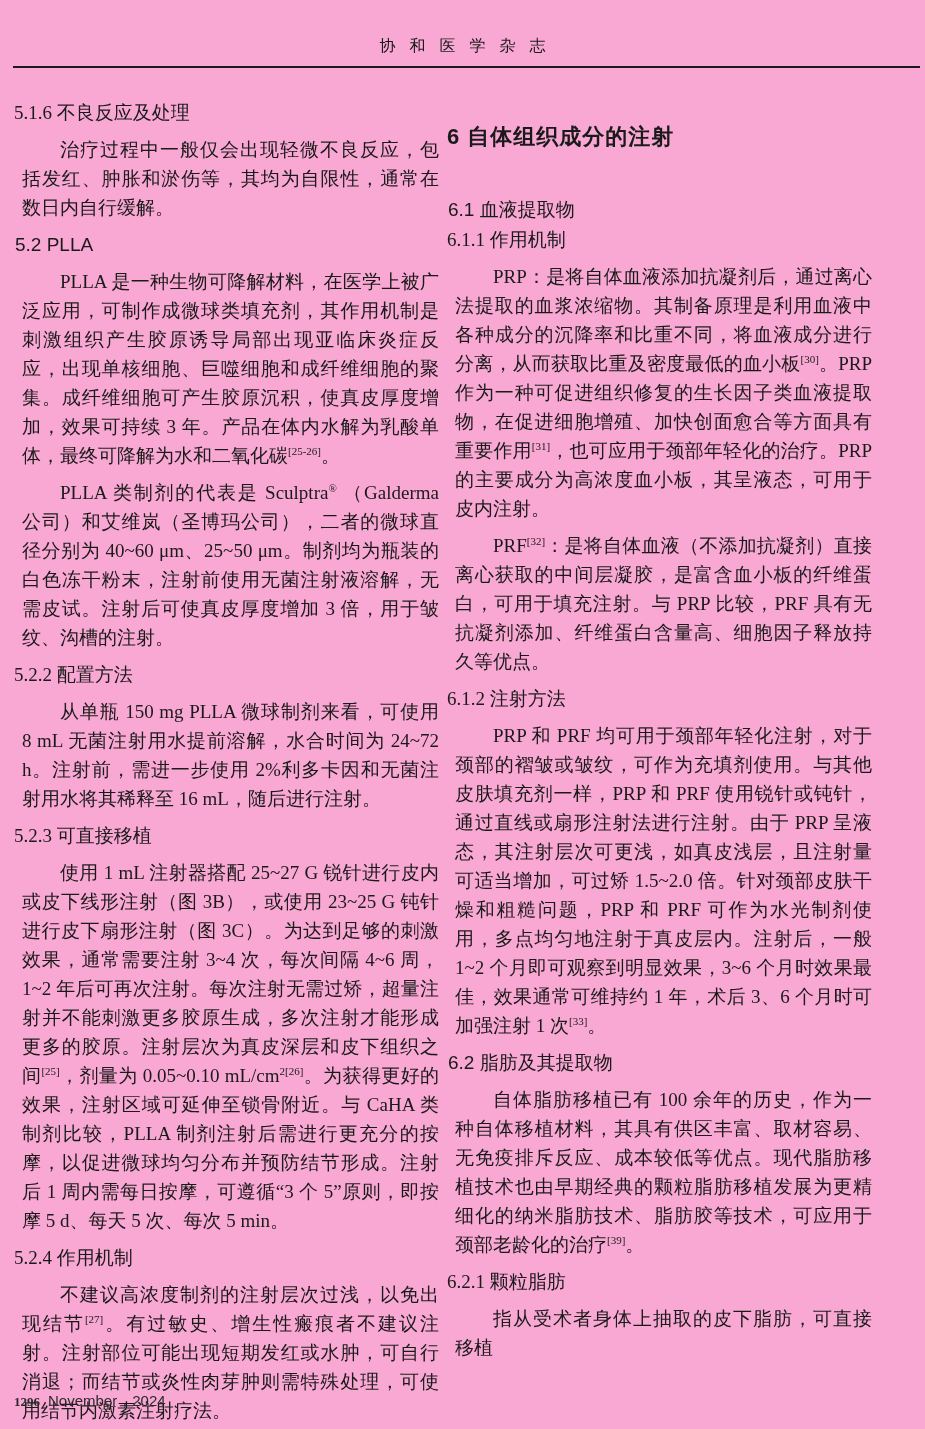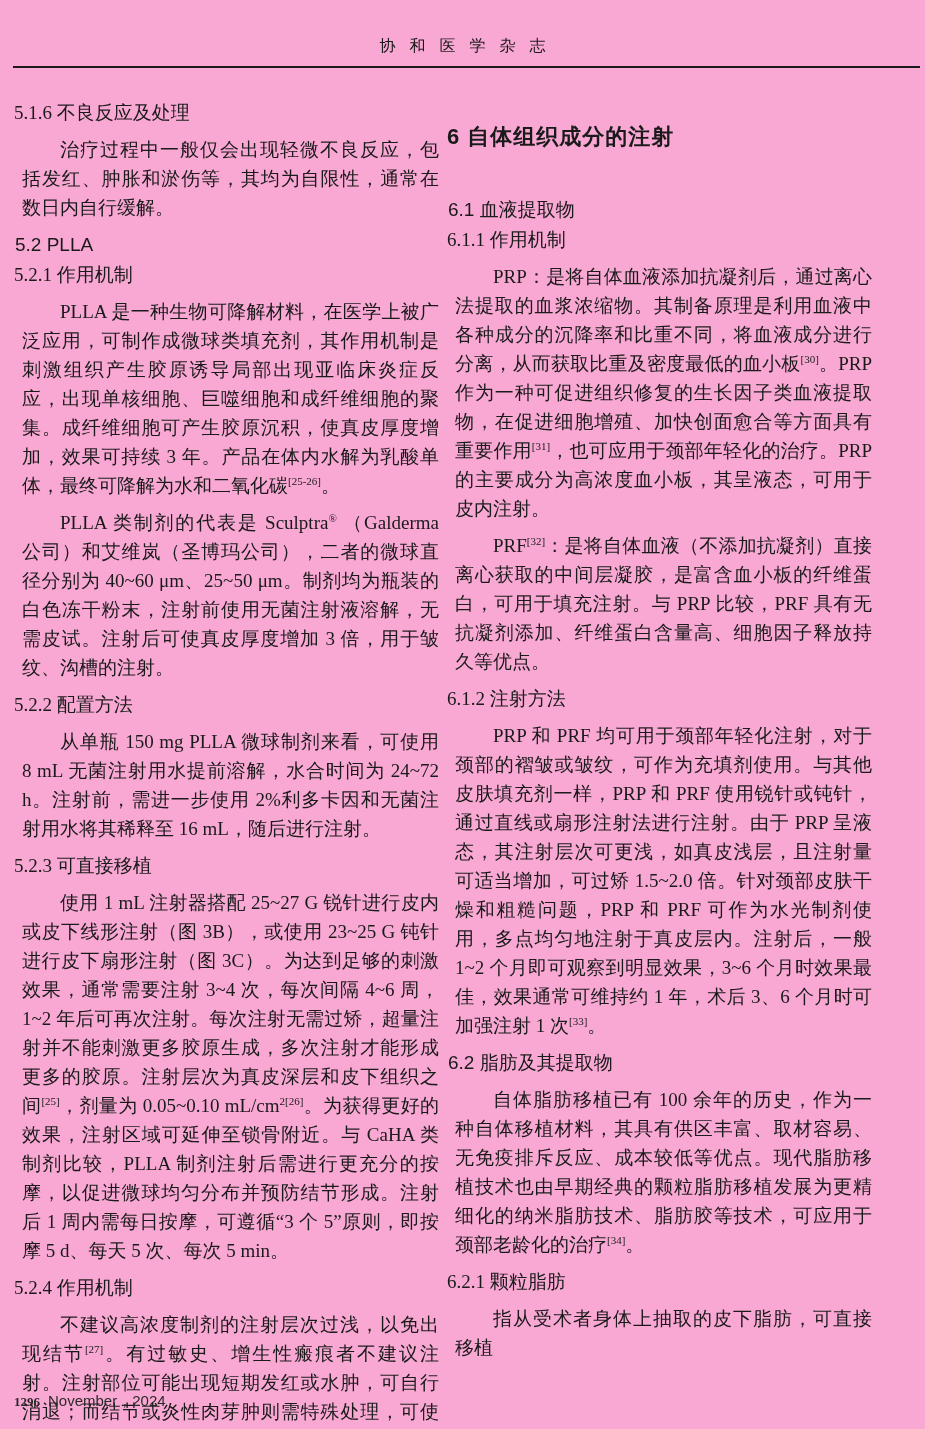--- a/index.html
+++ b/index.html
@@ -74,41 +74,40 @@
 
   <div class="journal-header">协和医学杂志</div>
   <div class="header-rule"></div>
 
   <div class="columns">
 
     <div class="col">
       <h3 class="sec3">5.1.6  不良反应及处理</h3>
       <p class="para">治疗过程中一般仅会出现轻微不良反应，包括发红、肿胀和淤伤等，其均为自限性，通常在数日内自行缓解。</p>
       <h2 class="sec2">5.2  PLLA</h2>
-      <h3 class="sec3">5.2.1  作用机制</h3>
       <p class="para">PLLA 是一种生物可降解材料，在医学上被广泛应用，可制作成微球类填充剂，其作用机制是刺激组织产生胶原诱导局部出现亚临床炎症反应，出现单核细胞、巨噬细胞和成纤维细胞的聚集。成纤维细胞可产生胶原沉积，使真皮厚度增加，效果可持续 3 年。产品在体内水解为乳酸单体，最终可降解为水和二氧化碳<sup>[25-26]</sup>。</p>
       <p class="para">PLLA 类制剂的代表是 Sculptra<sup>®</sup> （Galderma 公司）和艾维岚（圣博玛公司），二者的微球直径分别为 40~60 μm、25~50 μm。制剂均为瓶装的白色冻干粉末，注射前使用无菌注射液溶解，无需皮试。注射后可使真皮厚度增加 3 倍，用于皱纹、沟槽的注射。</p>
       <h3 class="sec3">5.2.2  配置方法</h3>
       <p class="para">从单瓶 150 mg PLLA 微球制剂来看，可使用 8 mL 无菌注射用水提前溶解，水合时间为 24~72 h。注射前，需进一步使用 2%利多卡因和无菌注射用水将其稀释至 16 mL，随后进行注射。</p>
       <h3 class="sec3">5.2.3  可直接移植</h3>
       <p class="para">使用 1 mL 注射器搭配 25~27 G 锐针进行皮内或皮下线形注射（图 3B），或使用 23~25 G 钝针进行皮下扇形注射（图 3C）。为达到足够的刺激效果，通常需要注射 3~4 次，每次间隔 4~6 周，1~2 年后可再次注射。每次注射无需过矫，超量注射并不能刺激更多胶原生成，多次注射才能形成更多的胶原。注射层次为真皮深层和皮下组织之间<sup>[25]</sup>，剂量为 0.05~0.10 mL/cm<sup>2[26]</sup>。为获得更好的效果，注射区域可延伸至锁骨附近。与 CaHA 类制剂比较，PLLA 制剂注射后需进行更充分的按摩，以促进微球均匀分布并预防结节形成。注射后 1 周内需每日按摩，可遵循“3 个 5”原则，即按摩 5 d、每天 5 次、每次 5 min。</p>
       <h3 class="sec3">5.2.4  作用机制</h3>
       <p class="para">不建议高浓度制剂的注射层次过浅，以免出现结节<sup>[27]</sup>。有过敏史、增生性瘢痕者不建议注射。注射部位可能出现短期发红或水肿，可自行消退；而结节或炎性肉芽肿则需特殊处理，可使用结节内激素注射疗法。</p>
     </div>
 
     <div class="col">
       <h1 class="sec1">6  自体组织成分的注射</h1>
       <h2 class="sec2">6.1  血液提取物</h2>
       <h3 class="sec3">6.1.1  作用机制</h3>
       <p class="para">PRP：是将自体血液添加抗凝剂后，通过离心法提取的血浆浓缩物。其制备原理是利用血液中各种成分的沉降率和比重不同，将血液成分进行分离，从而获取比重及密度最低的血小板<sup>[30]</sup>。PRP 作为一种可促进组织修复的生长因子类血液提取物，在促进细胞增殖、加快创面愈合等方面具有重要作用<sup>[31]</sup>，也可应用于颈部年轻化的治疗。PRP 的主要成分为高浓度血小板，其呈液态，可用于皮内注射。</p>
       <p class="para">PRF<sup>[32]</sup>：是将自体血液（不添加抗凝剂）直接离心获取的中间层凝胶，是富含血小板的纤维蛋白，可用于填充注射。与 PRP 比较，PRF 具有无抗凝剂添加、纤维蛋白含量高、细胞因子释放持久等优点。</p>
       <h3 class="sec3">6.1.2  注射方法</h3>
       <p class="para">PRP 和 PRF 均可用于颈部年轻化注射，对于颈部的褶皱或皱纹，可作为充填剂使用。与其他皮肤填充剂一样，PRP 和 PRF 使用锐针或钝针，通过直线或扇形注射法进行注射。由于 PRP 呈液态，其注射层次可更浅，如真皮浅层，且注射量可适当增加，可过矫 1.5~2.0 倍。针对颈部皮肤干燥和粗糙问题，PRP 和 PRF 可作为水光制剂使用，多点均匀地注射于真皮层内。注射后，一般 1~2 个月即可观察到明显效果，3~6 个月时效果最佳，效果通常可维持约 1 年，术后 3、6 个月时可加强注射 1 次<sup>[33]</sup>。</p>
       <h2 class="sec2">6.2  脂肪及其提取物</h2>
-      <p class="para">自体脂肪移植已有 100 余年的历史，作为一种自体移植材料，其具有供区丰富、取材容易、无免疫排斥反应、成本较低等优点。现代脂肪移植技术也由早期经典的颗粒脂肪移植发展为更精细化的纳米脂肪技术、脂肪胶等技术，可应用于颈部老龄化的治疗<sup>[34]</sup>。</p>
+      <p class="para">自体脂肪移植已有 100 余年的历史，作为一种自体移植材料，其具有供区丰富、取材容易、无免疫排斥反应、成本较低等优点。现代脂肪移植技术也由早期经典的颗粒脂肪移植发展为更精细化的纳米脂肪技术、脂肪胶等技术，可应用于颈部老龄化的治疗<sup>[39]</sup>。</p>
       <h3 class="sec3">6.2.1  颗粒脂肪</h3>
       <p class="para">指从受术者身体上抽取的皮下脂肪，可直接移植</p>
     </div>
 
   </div>
 
   <div class="footer">
     <span class="page-num">1296</span><span>November，2024</span>
   </div>
 

